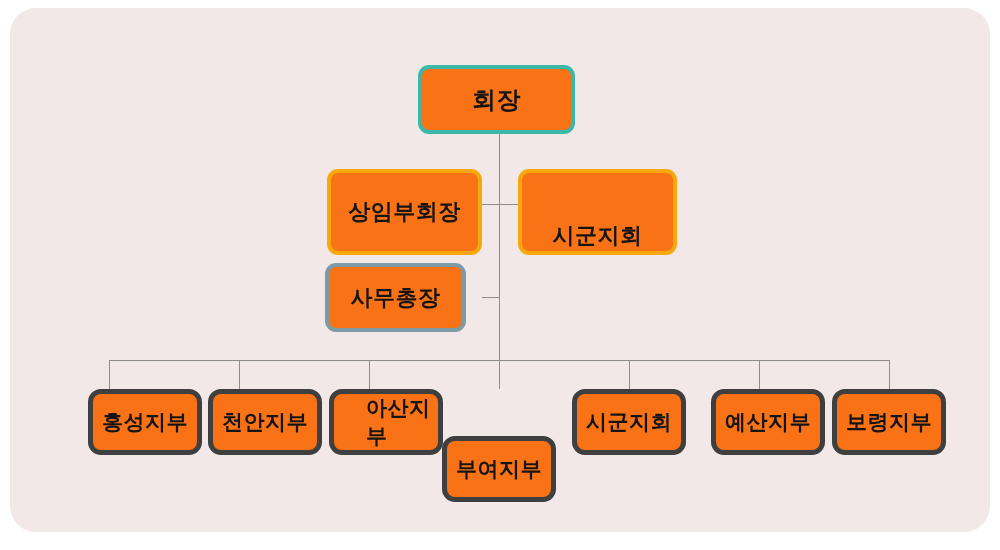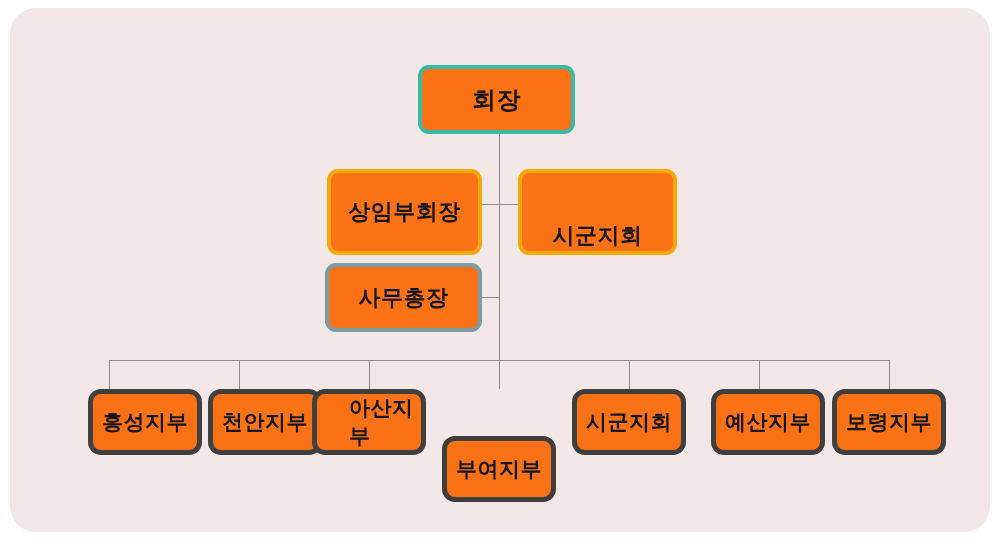--- a/index.html
+++ b/index.html
@@ -39,32 +39,32 @@
     font-size:24px;
   }
   .lvl2{
     top:169px;height:86px;
     border:4px solid var(--orange);border-radius:11px;
     font-size:22px;
   }
   .vice{left:327px;width:155px;}
   .sigun{left:518px;width:159px;align-items:flex-end;}
   .secgen{
-    left:325px;top:263px;width:157px;height:69px;
+    left:325px;top:263px;width:141px;height:69px;
     border:4px solid var(--steel);border-radius:11px;
     font-size:22px;
   }
   .branch{
     top:389px;width:114px;height:66px;
     border:5px solid var(--dark);border-radius:13px;
     font-size:21px;
   }
   .b1{left:52px;margin-left:36px;}
   .b2{left:182px;margin-left:26px;}
-  .b3{left:312px;padding-left:32px;}
+  .b3{left:329px;padding-left:32px;}
   .b4{left:442px;margin-top:47px;}
   .b5{left:572px;}
   .b6{left:711px;}
   .b7{left:832px;text-align:right;}
   .cline{
     position:absolute;background:var(--line);z-index:1;
   }
   .l-vert   {left:499px;top:134px;width:1px;height:226px;}
   .l-h2     {left:482px;top:204px;width:36px;height:1px;}
   .l-h3     {left:482px;top:297px;width:17px;height:1px;}

